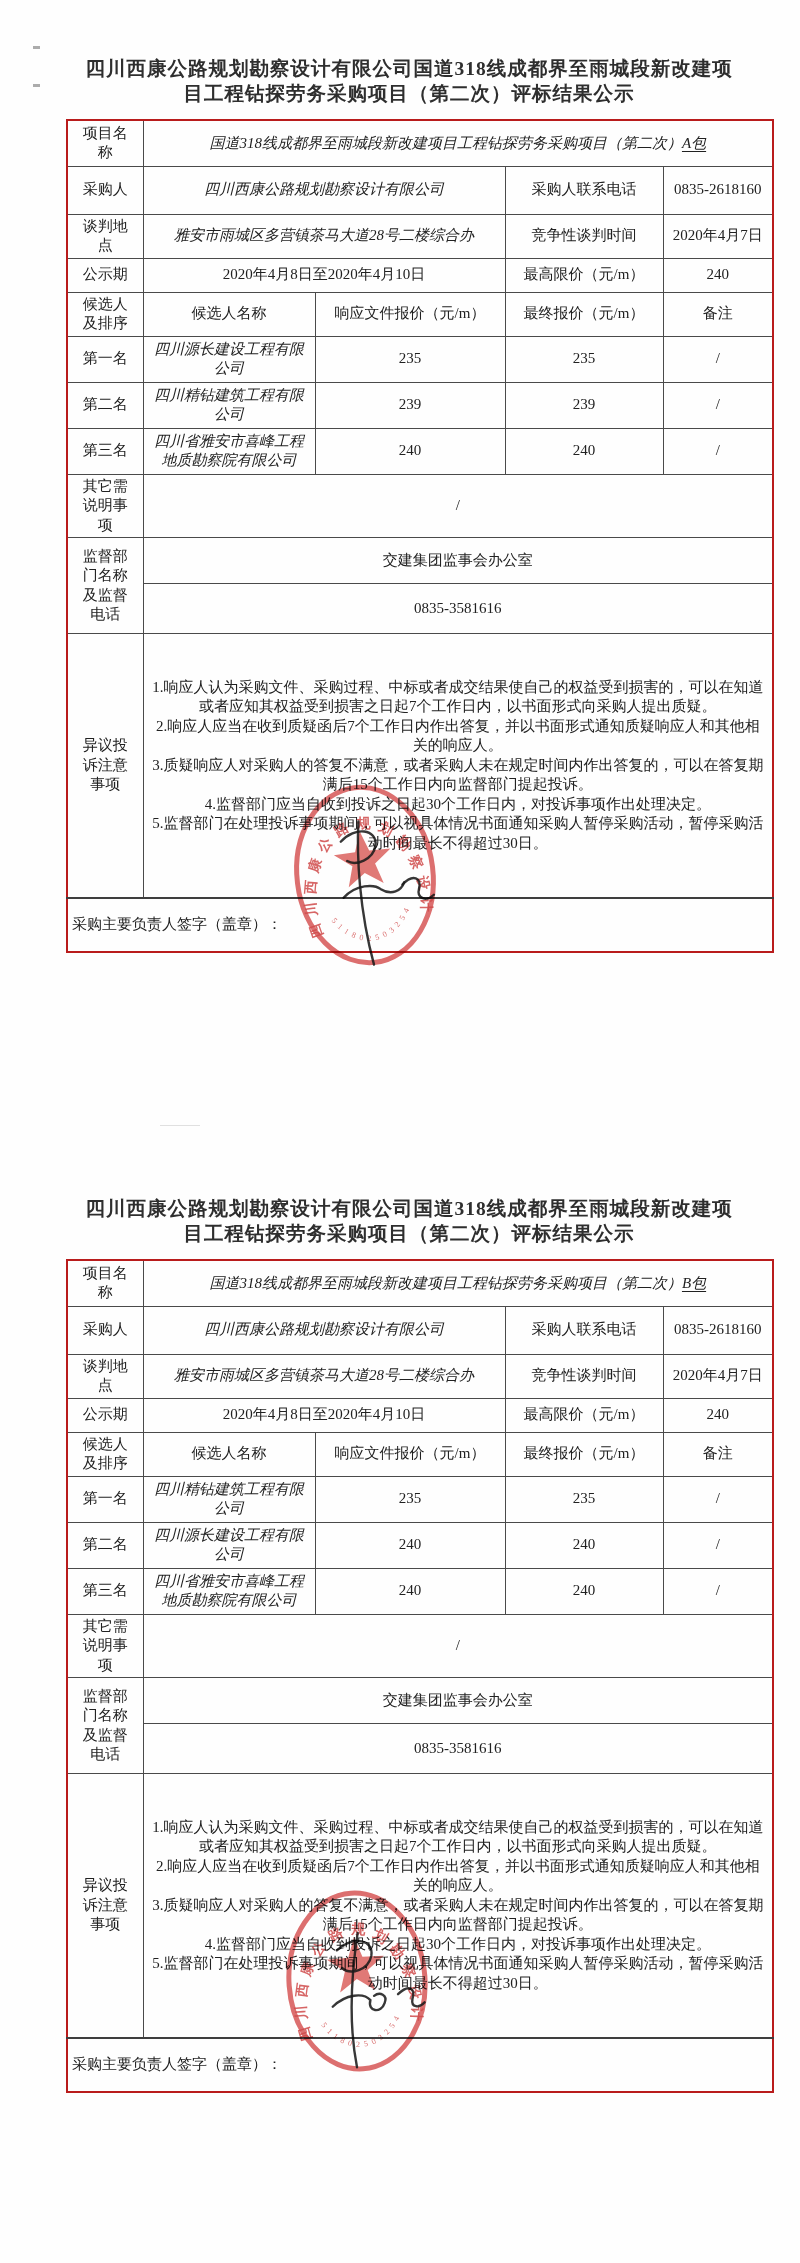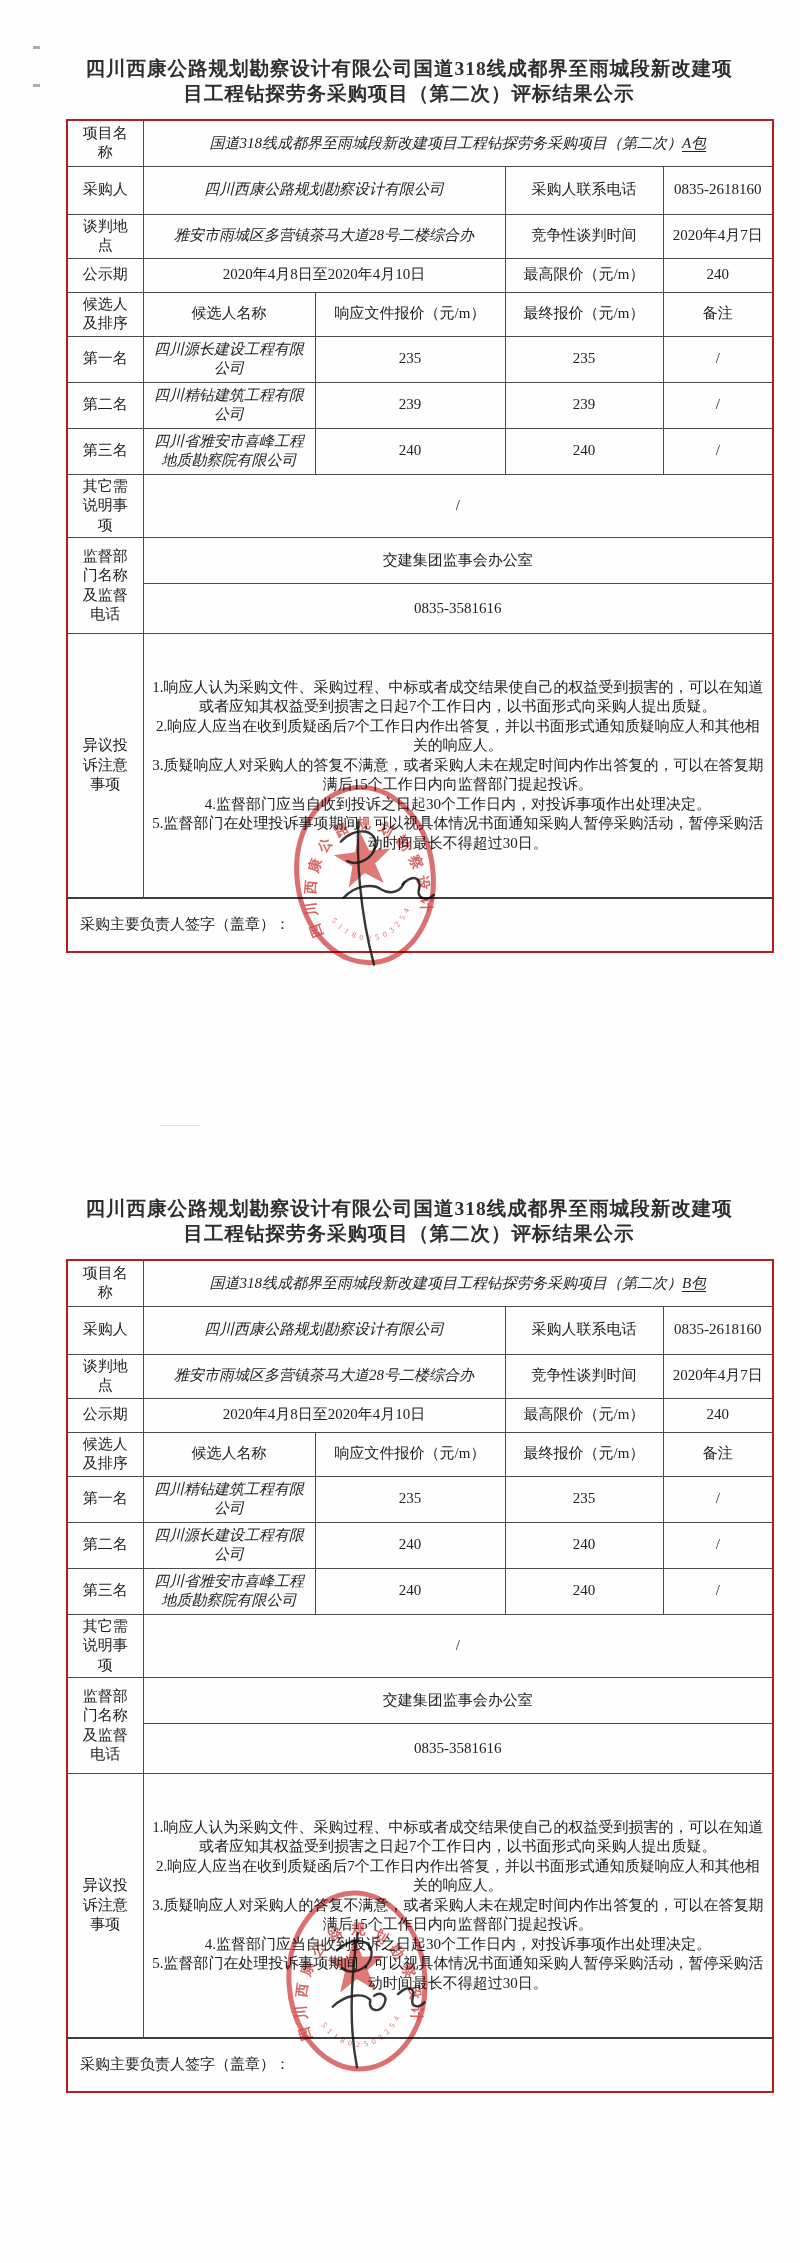--- a/index.html
+++ b/index.html
@@ -15,21 +15,21 @@
   table.pub td{border:1px solid #4a4a4a;font-size:15px;color:#212121;padding:2px 8px;
                text-align:center;vertical-align:middle;line-height:1.3;word-break:break-all;}
   td.lbl{text-align:left;padding:2px 5px 2px 6px;}
   td.ltxt{text-align:left;font-style:italic;}
   .num{font-size:14.5px;letter-spacing:0;margin-left:17px;}
   .h46{height:46px}.h48{height:48px}.h42{height:42px}.h34{height:34px}
   .h44{height:44px}.h50{height:50px}.h264{height:264px}.h54{height:54px}
   td.notes-cell{vertical-align:top;text-align:left;padding:40px 10px 8px 8px;
                 font-size:14.5px;line-height:22px;}
   td.notes-label{vertical-align:middle;margin-left:20px;}
-  tr.sig-row td{border-top:2px solid #3e3e3e;text-align:left;padding-left:12px;margin-top:12px;}
+  tr.sig-row td{border-top:2px solid #3e3e3e;text-align:left;padding-left:4px;margin-top:12px;}
   .pkg{text-decoration:underline;text-underline-offset:3px;}
   .seal{position:absolute;width:200px;height:230px;mix-blend-mode:multiply;pointer-events:none;}
   .seal-a{left:256px;top:760px;transform:rotate(-7deg);}
   .seal-b{left:248px;top:726px;transform:rotate(-4deg);}
   .seal .ring{fill:none;stroke:#d64f4f;stroke-width:5;opacity:.82;}
   .seal .star{fill:#d9534f;opacity:.78;}
   .seal .arc-text{fill:#d14b4b;opacity:.85;font-size:14px;font-weight:bold;}
   .seal .code-text{fill:#d14b4b;opacity:.8;font-size:8px;letter-spacing:2px;}
   .seal .ink{fill:none;stroke:#1b1b1b;stroke-width:2.4;stroke-linecap:round;opacity:.88;
              mix-blend-mode:normal;}

